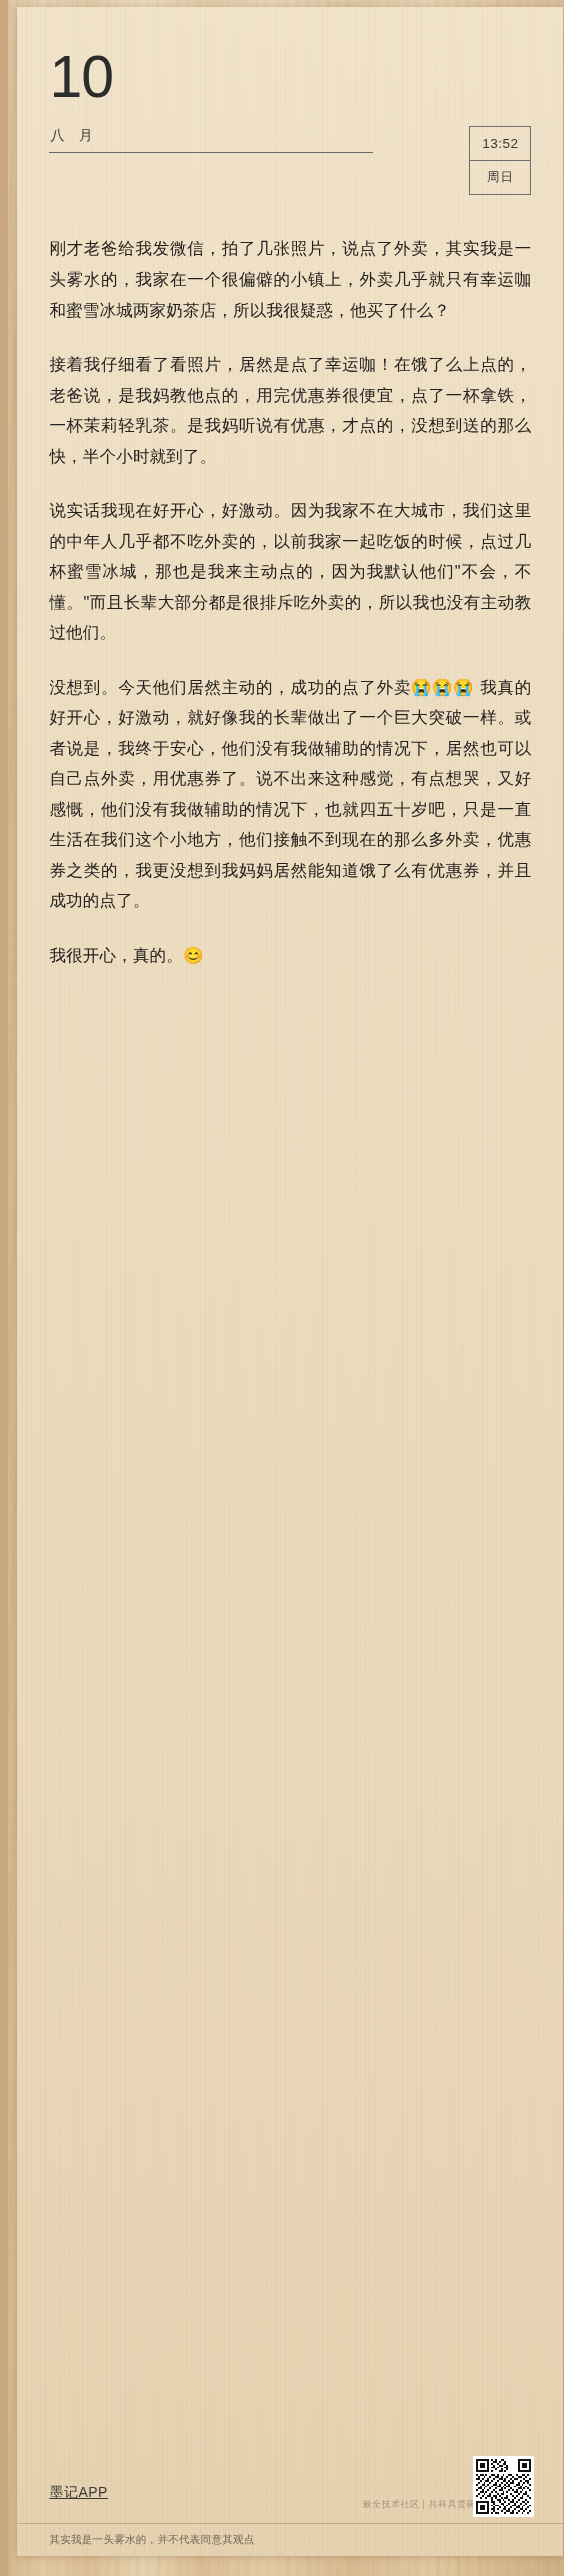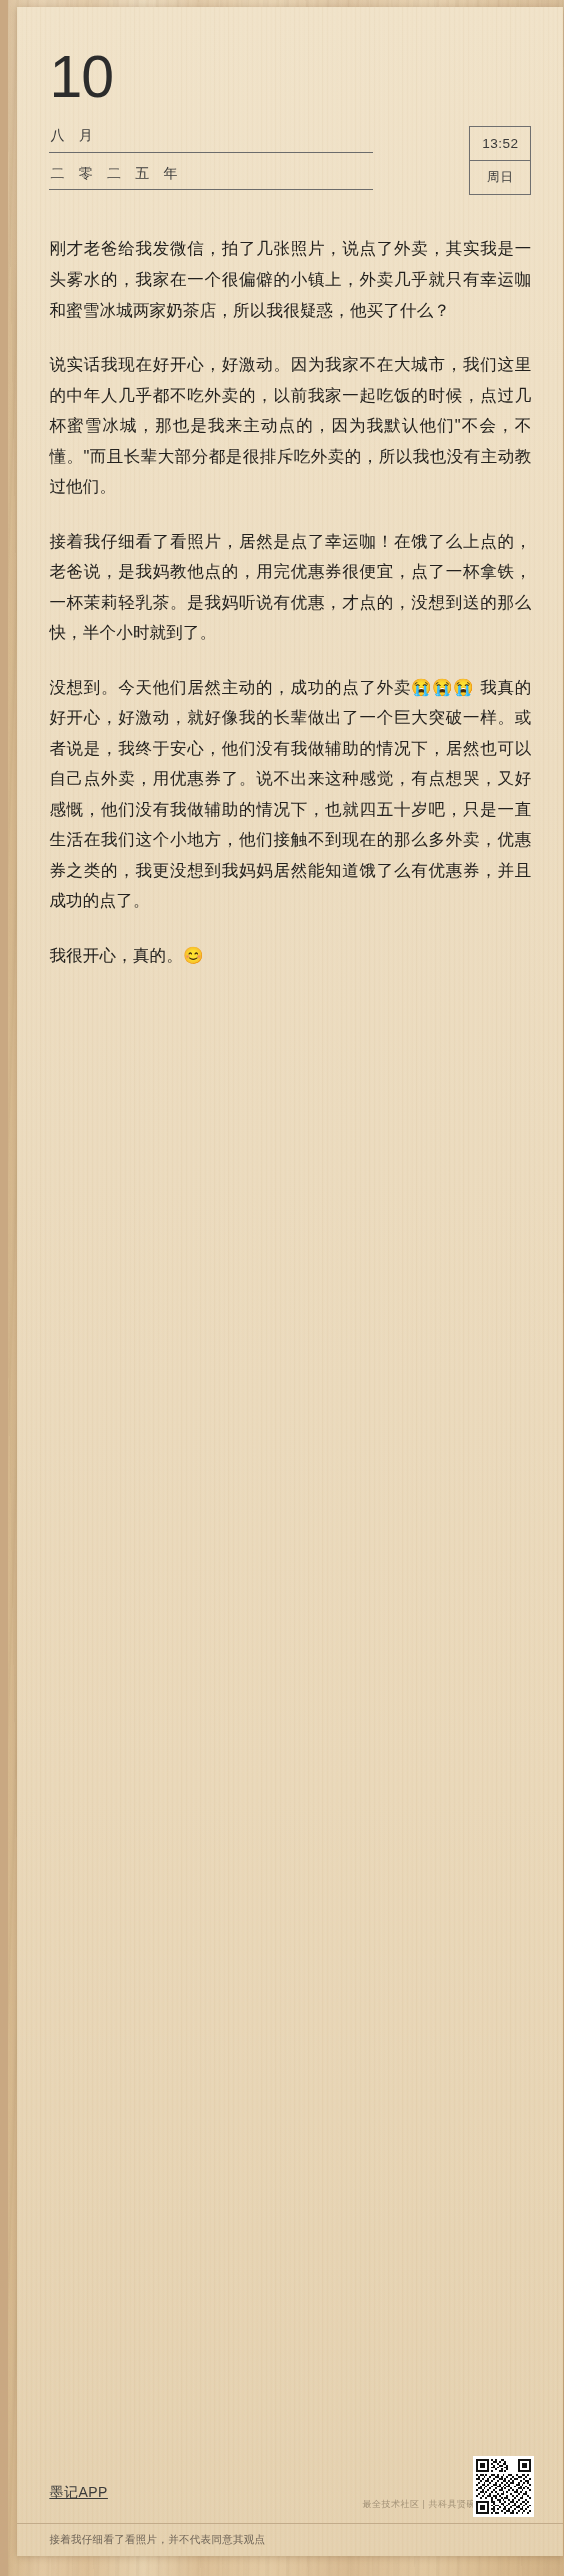--- a/index.html
+++ b/index.html
@@ -201,32 +201,31 @@
   <div class="paper">
     <div class="paper-tex"></div>
 
     <div class="content">
 
       <div class="day-number">10</div>
 
       <div class="header-row">
         <div class="date-block">
           <div class="date-line">八 月</div>
-          <div class="date-line second">二 零 二 五 年</div>
         </div>
         <div class="time-box">
           <div class="time-top">13:52</div>
           <div class="time-bottom">周日</div>
         </div>
       </div>
 
       <div class="body-text">
         <p class="para">刚才老爸给我发微信，拍了几张照片，说点了外卖，其实我是一头雾水的，我家在一个很偏僻的小镇上，外卖几乎就只有幸运咖和蜜雪冰城两家奶茶店，所以我很疑惑，他买了什么？</p>
+        <p class="para">接着我仔细看了看照片，居然是点了幸运咖！在饿了么上点的，老爸说，是我妈教他点的，用完优惠券很便宜，点了一杯拿铁，一杯茉莉轻乳茶。是我妈听说有优惠，才点的，没想到送的那么快，半个小时就到了。</p>
         <p class="para">说实话我现在好开心，好激动。因为我家不在大城市，我们这里的中年人几乎都不吃外卖的，以前我家一起吃饭的时候，点过几杯蜜雪冰城，那也是我来主动点的，因为我默认他们"不会，不懂。"而且长辈大部分都是很排斥吃外卖的，所以我也没有主动教过他们。</p>
-        <p class="para">接着我仔细看了看照片，居然是点了幸运咖！在饿了么上点的，老爸说，是我妈教他点的，用完优惠券很便宜，点了一杯拿铁，一杯茉莉轻乳茶。是我妈听说有优惠，才点的，没想到送的那么快，半个小时就到了。</p>
         <p class="para">没想到。今天他们居然主动的，成功的点了外卖😭😭😭 我真的好开心，好激动，就好像我的长辈做出了一个巨大突破一样。或者说是，我终于安心，他们没有我做辅助的情况下，居然也可以自己点外卖，用优惠券了。说不出来这种感觉，有点想哭，又好感慨，他们没有我做辅助的情况下，也就四五十岁吧，只是一直生活在我们这个小地方，他们接触不到现在的那么多外卖，优惠券之类的，我更没想到我妈妈居然能知道饿了么有优惠券，并且成功的点了。</p>
         <p class="para">我很开心，真的。😊</p>
       </div>
     </div>
 
     <div class="footer">
       <div class="brand">墨记APP</div>
 
       <div class="watermark">最全技术社区 | 共科具贤碗风</div>
 
@@ -447,18 +446,18 @@
               <rect x="15" y="28" width="1" height="1"></rect>
             <rect x="18" y="28" width="2" height="1"></rect>
               <rect x="21" y="28" width="1" height="1"></rect>
               <rect x="24" y="28" width="1" height="1"></rect>
               <rect x="27" y="28" width="1" height="1"></rect>
           </g>
         </svg>
       </div>
 
       <div class="disclaimer-bar">
-        <div class="disclaimer">接着我仔细看了看照片，并不代表同意其观点</div>
+        <div class="disclaimer">其实我是一头雾水的，并不代表同意其观点</div>
       </div>
     </div>
   </div>
 </div>
 
 
 </body></html>

